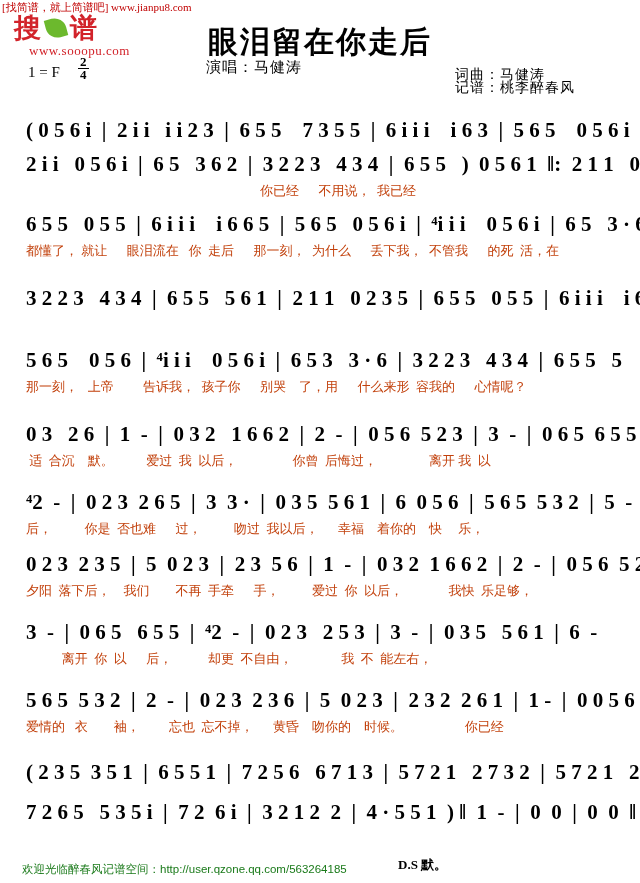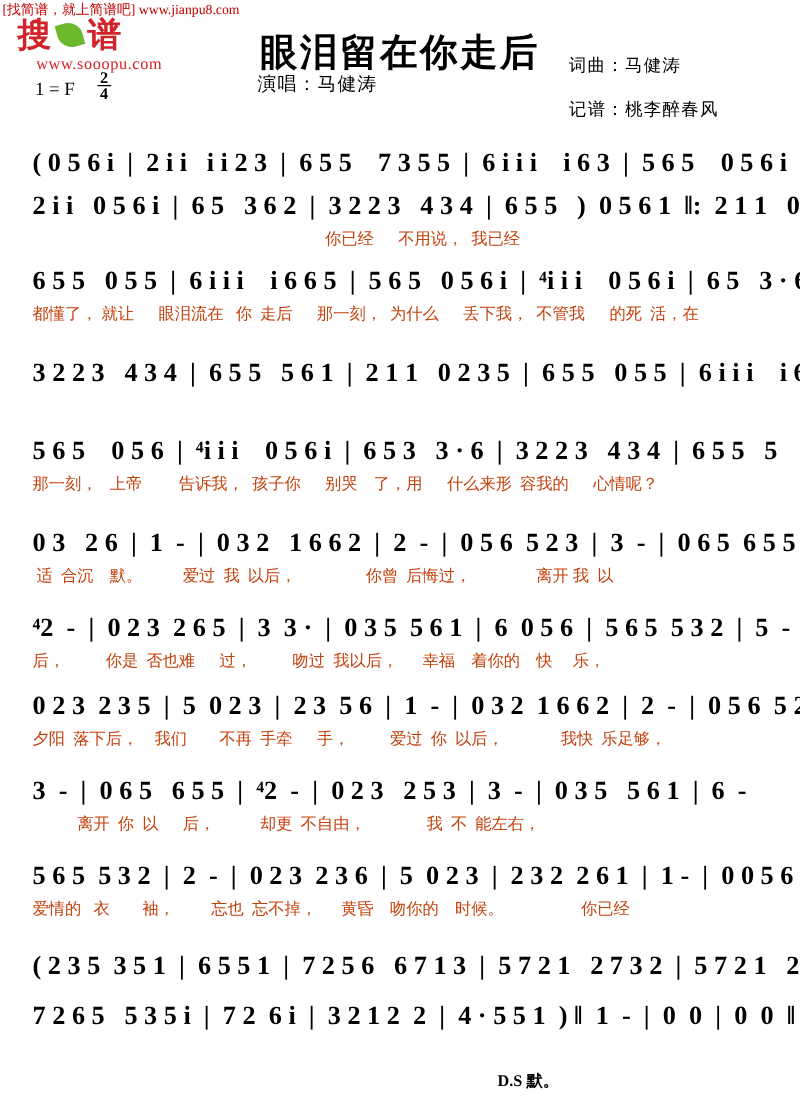--- a/index.html
+++ b/index.html
@@ -49,21 +49,21 @@
   .title{
     position:absolute;left:0;top:22px;width:640px;text-align:center;
     font-size:30px;font-weight:bold;color:#000;
     font-family:"Liberation Serif",serif;letter-spacing:2px;
   }
   .singer{
     position:absolute;left:0;top:58px;width:508px;text-align:center;
     font-size:15px;color:#000;letter-spacing:1px;
   }
   .credit-1{
-    position:absolute;left:455px;top:44px;font-size:14px;letter-spacing:1px;
+    position:absolute;left:455px;top:66px;font-size:14px;letter-spacing:1px;
   }
   .credit-2{
     position:absolute;left:455px;top:79px;font-size:14px;letter-spacing:1px;
   }
   .keysig{
     position:absolute;left:28px;top:64px;font-size:15px;
     font-family:"Liberation Serif",serif;
     text-align:right;
   }
   .meter{
@@ -170,13 +170,14 @@
     <div class="lyr">爱情的   衣        袖，         忘也  忘不掉，      黄昏    吻你的    时候。                   你已经</div>
   </div>
   <div class="row" id="r11" style="top: 760px;">
     <div class="notes">( 2 3 5  3 5 1  |  6 5 5 1  |  7 2 5 6   6 7 1 3  |  5 7 2 1   2 7 3 2  |  5 7 2 1   2 7 3 5  |</div>
   </div>
   <div class="row" id="r12" style="top: 800px;">
     <div class="notes">7 2 6 5   5 3 5 i  |  7 2  6 i  |  3 2 1 2  2  |  4 · 5 5 1  ) ‖  1  -  |  0  0  |  0  0  ‖</div>
   </div>
 
   <div class="ds">D.S 默。</div>
+  <div class="footer">欢迎光临醉春风记谱空间：http://user.qzone.qq.com/563264185</div>
 </div>
 
 </body></html>

